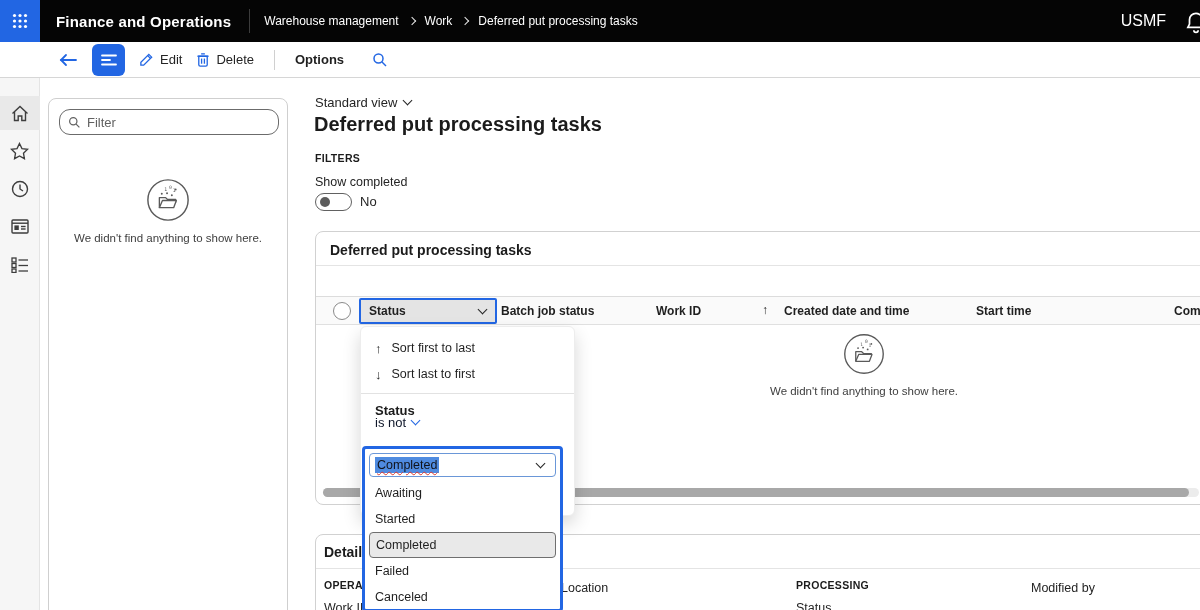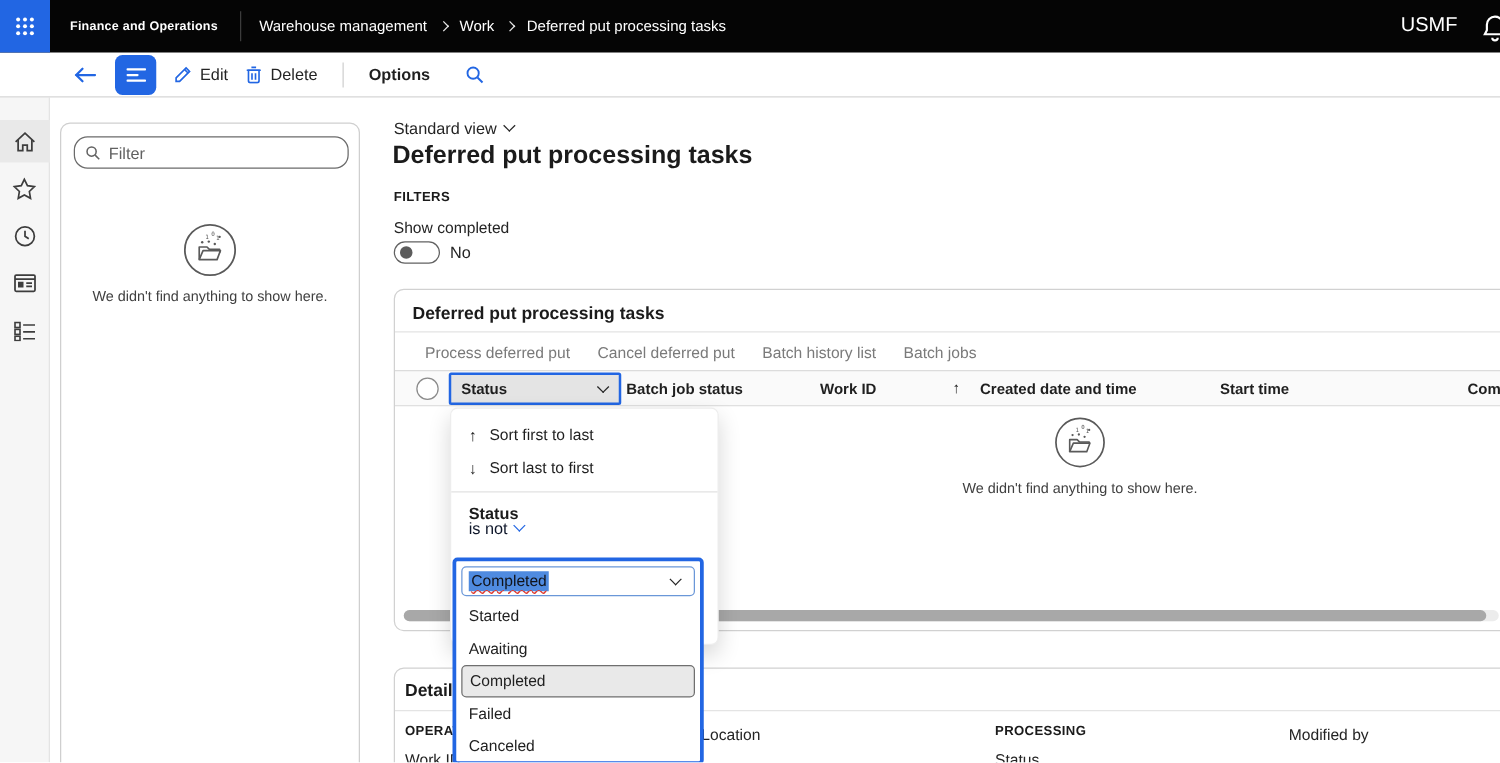--- a/index.html
+++ b/index.html
@@ -3,21 +3,21 @@
 <meta charset="utf-8">
 <style>
   * { margin:0; padding:0; box-sizing:border-box; }
   html,body { width:1200px; height:610px; }
   body { font-family:"Liberation Sans","DejaVu Sans",sans-serif; color:#1f1f1f; background:#fff; }
   #app { position:relative; width:1200px; height:610px; overflow:hidden; background:#fff; }
 
   
   .topbar { position:absolute; left:0; top:0; width:1200px; height:42px; background:#050505; display:flex; align-items:center; z-index:30; }
   .waffle-btn { width:40px; height:42px; background:#2266E3; display:flex; align-items:center; justify-content:center; cursor:pointer; }
-  .app-title { color:#fff; font-size:10px; font-weight:700; margin-left:16px; letter-spacing:.2px; }
+  .app-title { color:#fff; font-size:15px; font-weight:700; margin-left:16px; letter-spacing:.2px; }
   .tb-divider { width:1px; height:24px; background:#3c3c3c; margin:0 14px 0 18px; }
   .crumb { display:flex; align-items:center; gap:10px; }
   .crumb span.item { color:#fff; font-size:12px; cursor:pointer; }
   .crumb .chev-r { width:6px; height:6px; border-right:1.6px solid #e8e8e8; border-top:1.6px solid #e8e8e8; transform:rotate(45deg); }
   .topbar-right { position:absolute; right:34px; color:#fff; font-size:16px; cursor:pointer; }
   .bell { position:absolute; right:-9px; top:9px; }
 
   
   .actionpane { position:absolute; left:0; top:42px; width:1200px; height:36px; background:#fff; border-bottom:1px solid #d6d6d6; display:flex; align-items:center; z-index:20; }
   .ap-content { display:flex; align-items:center; margin-left:58px; gap:14px; }
@@ -254,26 +254,20 @@
   <div class="filters-h">FILTERS</div>
   <div class="showc-lbl">Show completed</div>
   <div class="toggle">
     <div class="knob"></div>
   </div>
   <div class="toggle-val">No</div>
 
   <div class="grid-card">
     <div class="gc-title">Deferred put processing tasks</div>
     <div class="gc-div1"></div>
-    <div class="gc-actions">
-      <span>Process deferred put</span>
-      <span>Cancel deferred put</span>
-      <span>Batch history list</span>
-      <span>Batch jobs</span>
-    </div>
     <div class="hdr-row">
       <div class="sel-radio"></div>
       <div class="status-filter-btn">
         <span class="lbl">Status</span>
         <span class="chev-d"></span>
       </div>
       <span class="col-h" style="left:185px;">Batch job status</span>
       <span class="col-h" style="left:340px;">Work ID</span>
       <span class="sort-ind" style="left:446px;">↑</span>
       <span class="col-h" style="left:468px;">Created date and time</span>
@@ -331,21 +325,21 @@
       <span class="chev-d-blue"></span>
     </div>
   </div>
 
   <div class="combo">
     <div class="combo-input">
       <span class="selected-text">Completed</span>
       <span class="chev-d"></span>
     </div>
     <div class="combo-list">
+      <div class="combo-opt">Awaiting</div>
       <div class="combo-opt">Started</div>
-      <div class="combo-opt">Awaiting</div>
       <div class="combo-opt selected">Completed</div>
       <div class="combo-opt">Failed</div>
       <div class="combo-opt">Canceled</div>
     </div>
   </div>
 
 </div>
 
 </body></html>

